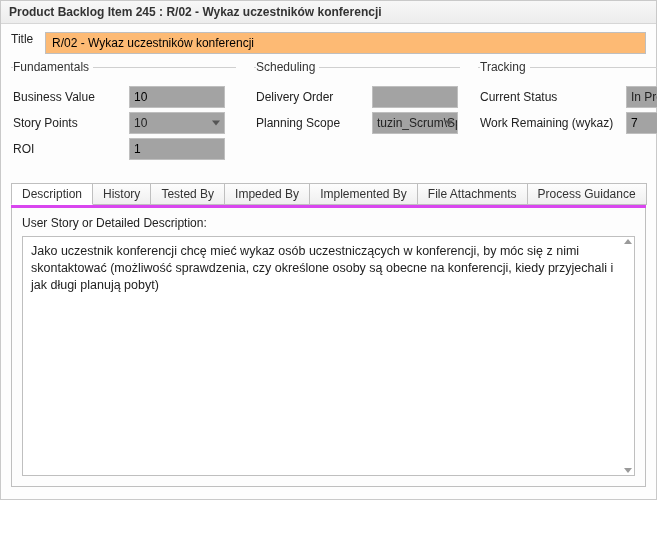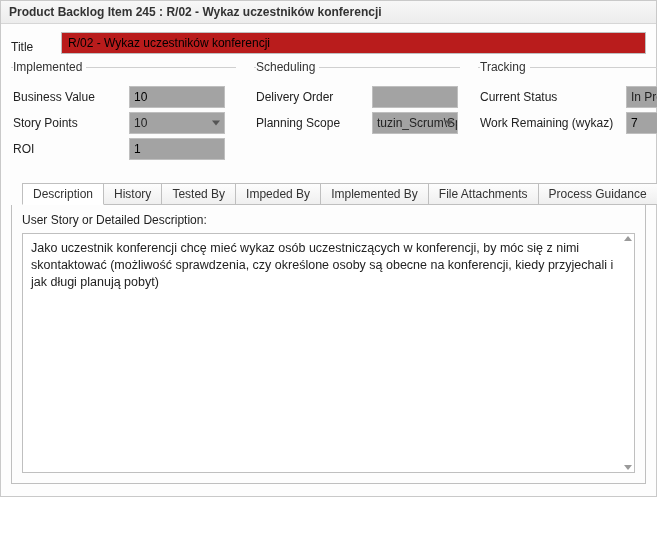--- a/index.html
+++ b/index.html
@@ -22,33 +22,33 @@
     padding: 4px 8px;
     font-weight: 600;
     color: #333;
     font-size: 12px;
   }
   .body {
     padding: 8px 10px 12px 10px;
   }
   .title-row {
     display: flex;
-    align-items: flex-end;
-    gap: 20px;
+    align-items: flex-start;
+    gap: 4px;
     margin-bottom: 6px;
   }
   .title-row label { min-width: 30px; }
   .title-input {
     flex: 1;
     height: 22px;
     border: 1px solid #bfbfbf;
     padding: 2px 6px;
     font-family: inherit;
     font-size: 12px;
-    background: #b91c1c;
+    background: #fdba74;
   }
   .columns {
     display: flex;
     gap: 18px;
     margin-top: 4px;
   }
   fieldset.group {
     border: none;
     border-top: 1px solid #d0d0d0;
     padding: 8px 2px 4px 2px;
@@ -105,23 +105,22 @@
     border-top: 5px solid #555;
   }
   .sched .inp, .sched .sel { width: 86px; }
   .track .inp, .track .sel { width: 50px; }
 
   .tabs {
     margin-top: 10px;
   }
   .tab-strip {
     display: flex;
-    border-bottom: 1px solid #d946ef;
-    position: relative;
-    margin-left: 11px;
+    border-bottom: 4px solid #d946ef;
+    position: relative;
   }
   .tab {
     border: 1px solid #bfbfbf;
     background: linear-gradient(#fdfdfd, #efefef);
     border-bottom: 1px solid #bfbfbf;
     padding: 3px 10px;
     margin-right: -1px;
     position: relative;
     top: 1px;
     font-size: 12px;
@@ -178,21 +177,21 @@
 
   <div class="body">
     <div class="title-row">
       <label>Title</label>
       <input class="title-input" type="text" value="R/02 - Wykaz uczestników konferencji" style="">
     </div>
 
     <div class="columns">
 
       <fieldset class="group fund">
-        <legend>Implemented</legend>
+        <legend>Fundamentals</legend>
 
         <div class="field-row">
           <label>Business Value</label>
           <input class="inp" type="text" value="10" style="">
         </div>
         <div class="field-row">
           <label>Story Points</label>
           <div class="sel">
             <span>10</span>
             <span class="caret"></span>

